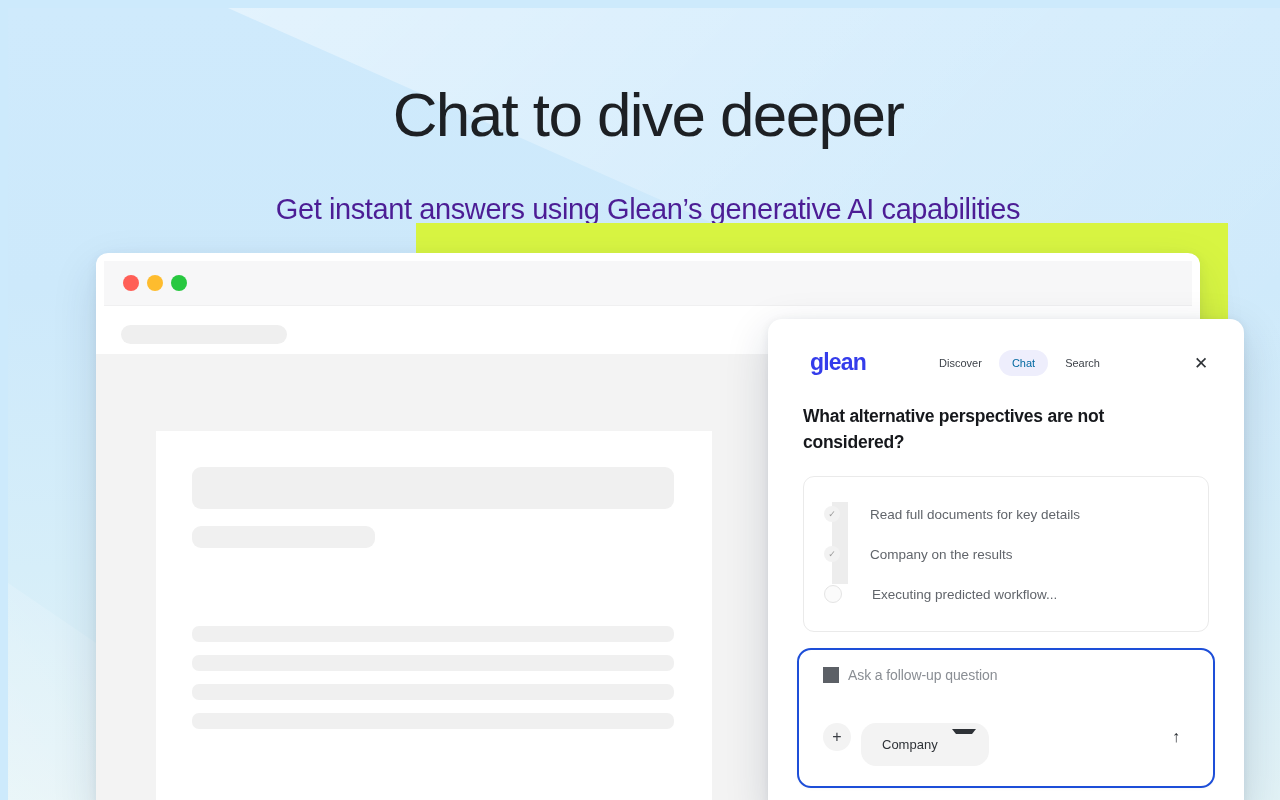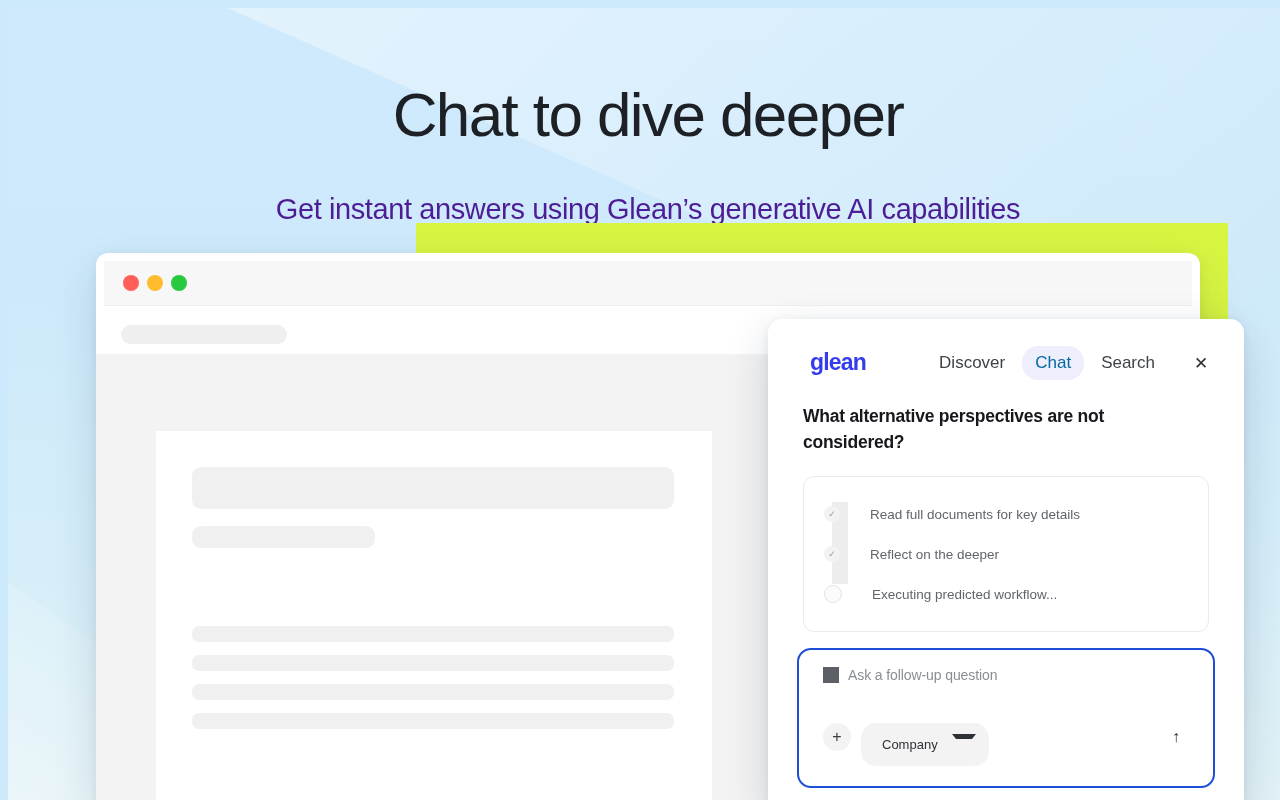--- a/index.html
+++ b/index.html
@@ -116,21 +116,21 @@
     letter-spacing:-0.8px;
     color:#343ceb;
     line-height:1;
     position:relative; top:-1px;
   }
   #chat-nav {
     display:flex; align-items:center;
     margin-left:44px; gap:4px;
   }
   .nav-item {
-    font-size:17px; color:#3e434a;
+    font-size:11px; color:#3e434a;
     padding:7px 13px; border-radius:16px;
     white-space:nowrap;
   }
   .nav-item.active { background:#eeeefc; color:#0369a1; }
   #close-btn {
     margin-left:auto;
     width:26px; height:26px;
     display:flex; align-items:center; justify-content:center;
     color:#2f3337; font-size:17px; line-height:1;
   }
@@ -202,21 +202,21 @@
   }
   #composer-controls { display:flex; align-items:center; }
   #plus-btn {
     width:28px; height:28px; border-radius:50%;
     background:#f3f3f3;
     display:flex; align-items:center; justify-content:center;
     font-size:16px; color:#3a3e44; line-height:1;
   }
   #scope-pill {
     margin-left:10px;
-    display:flex; align-items:center; gap:6px;
+    display:flex; align-items:flex-start; gap:6px;
     background:#f3f3f3; border-radius:15px;
     padding:6px 13px;
     font-size:13px; color:#2e3237;margin-top:15px;
   }
   .caret-down {
     width:0;height:0;
     border-left:4px solid transparent;
     border-right:4px solid transparent;
     border-top:5px solid #2e3237;
   }
@@ -285,21 +285,21 @@
   <div id="workflow-card">
     <div id="wf-line"></div>
 
     <div class="wf-row">
       <span class="wf-bullet done"></span>
       <span class="wf-label">Read full documents for key details</span>
     </div>
 
     <div class="wf-row">
       <span class="wf-bullet done"></span>
-      <span class="wf-label">Reflect on the deeper</span>
+      <span class="wf-label">Company on the results</span>
     </div>
 
     <div class="wf-row">
       <span class="wf-bullet pending"></span>
       <span class="wf-label">Executing predicted workflow...</span>
     </div>
   </div>
 
   <div id="chat-spacer"></div>
 

